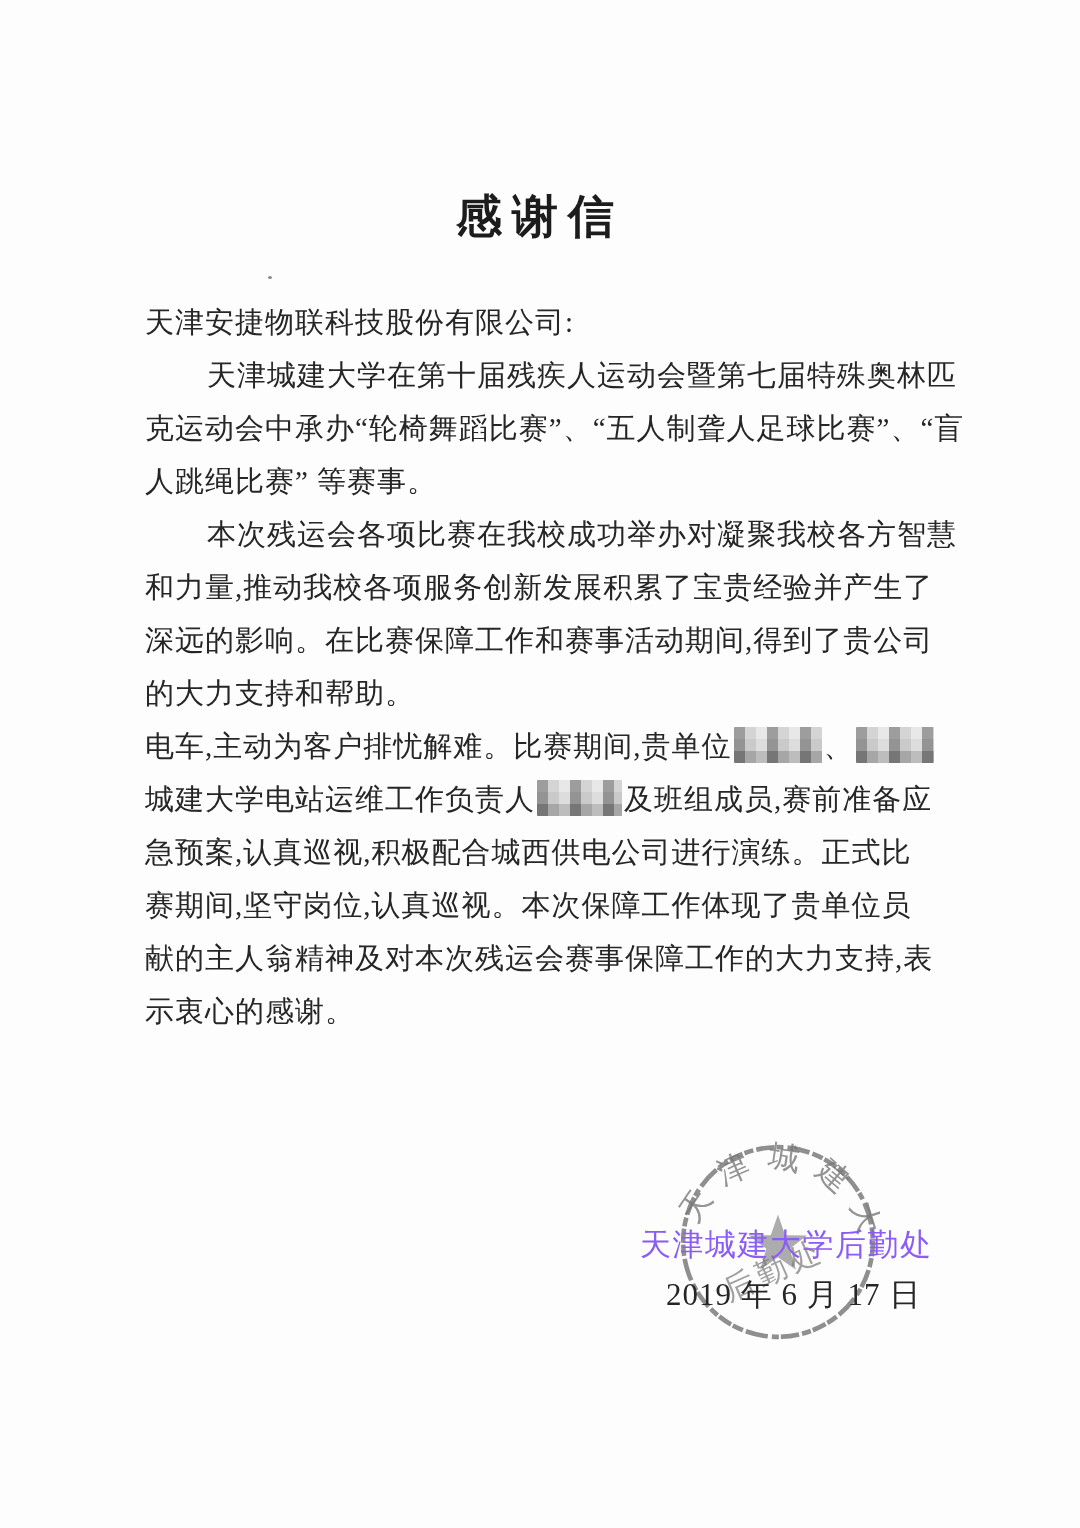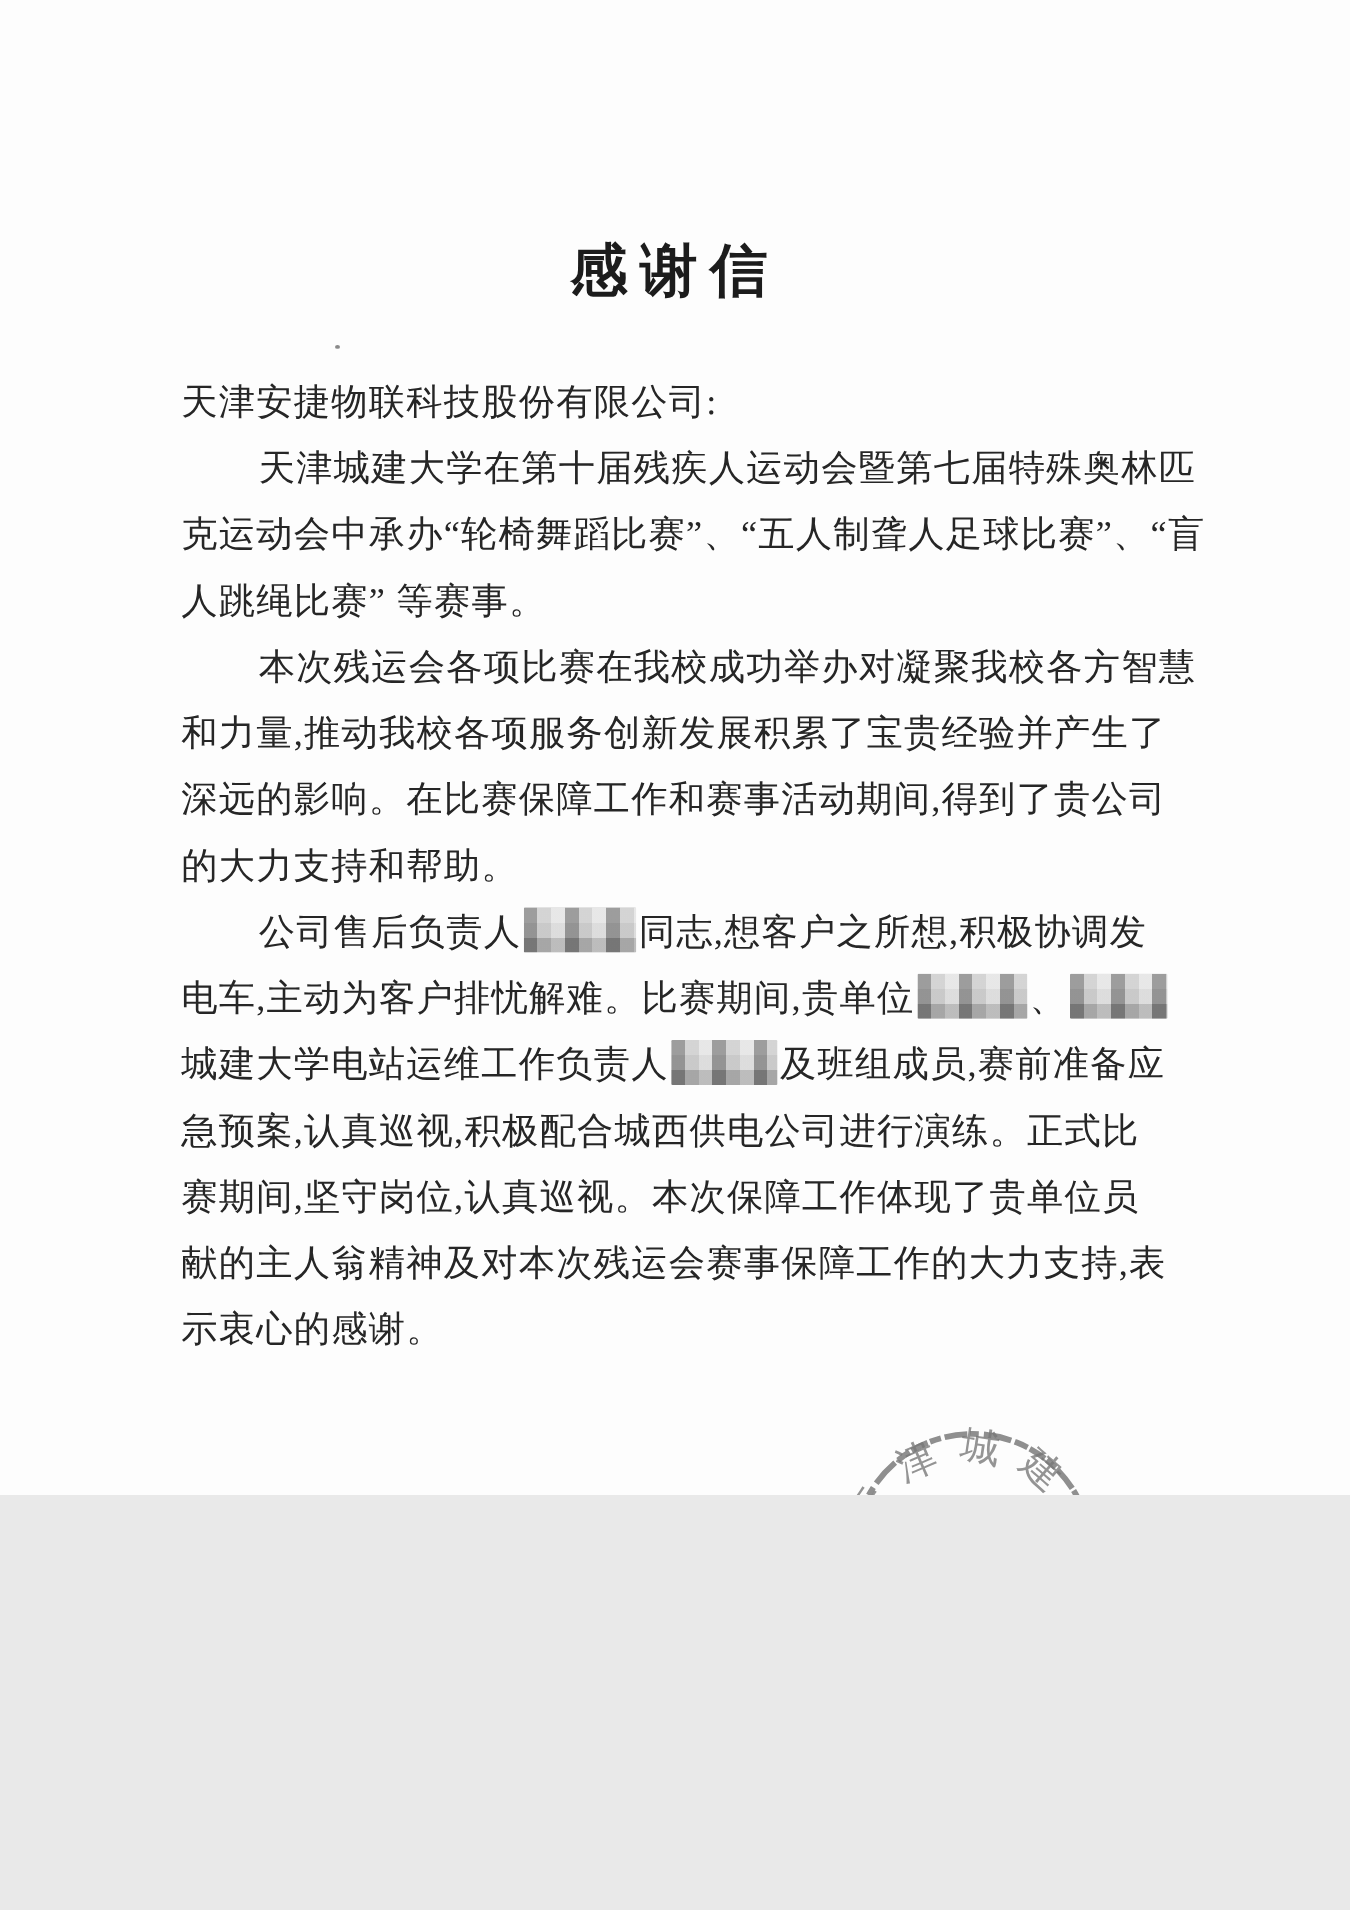--- a/index.html
+++ b/index.html
@@ -1,19 +1,19 @@
 <!DOCTYPE html>
 <html lang="zh"><head>
 <meta charset="utf-8">
 <style>
   html,body { margin:0; padding:0; background:#e9e9e9; }
   .page {
     position: relative;
     width: 1080px;
-    height: 1196px;
+    height: 1528px;
     margin: 0 auto;
     background: #fdfdfd;
     overflow: hidden;
     font-family: "Liberation Serif", serif;
     color: #262626;
   }
   .title {
     position: absolute;
     top: 186px;
     left: 0;
@@ -99,21 +99,20 @@
 
   <div class="letter-body" id="letter-body">
       <div class="line"><span>天津安捷物联科技股份有限公司:</span></div>
       <div class="line indent"><span>天津城建大学在第十届残疾人运动会暨第七届特殊奥林匹</span></div>
       <div class="line"><span>克运动会中承办“轮椅舞蹈比赛”、“五人制聋人足球比赛”、“盲</span></div>
       <div class="line"><span>人跳绳比赛” 等赛事。</span></div>
       <div class="line indent"><span>本次残运会各项比赛在我校成功举办对凝聚我校各方智慧</span></div>
       <div class="line"><span>和力量,推动我校各项服务创新发展积累了宝贵经验并产生了</span></div>
       <div class="line"><span>深远的影响。在比赛保障工作和赛事活动期间,得到了贵公司</span></div>
       <div class="line"><span>的大力支持和帮助。</span></div>
-      <div class="line indent"><span>公司售后负责人</span><span class="redacted" style="width: 90px;"></span><span>同志,想客户之所想,积极协调发</span></div>
       <div class="line"><span>电车,主动为客户排忧解难。比赛期间,贵单位</span><span class="redacted" style="width: 88px;"></span><span>、</span><span class="redacted" style="width: 78px;"></span></div>
       <div class="line"><span>城建大学电站运维工作负责人</span><span class="redacted" style="width: 85px;"></span><span>及班组成员,赛前准备应</span></div>
       <div class="line"><span>急预案,认真巡视,积极配合城西供电公司进行演练。正式比</span></div>
       <div class="line"><span>赛期间,坚守岗位,认真巡视。本次保障工作体现了贵单位员</span></div>
       <div class="line"><span>献的主人翁精神及对本次残运会赛事保障工作的大力支持,表</span></div>
       <div class="line"><span>示衷心的感谢。</span></div>
     </div>
 
   <svg class="seal" viewBox="0 0 200 200" xmlns="http://www.w3.org/2000/svg">
     <g fill="none" stroke="#5a5a5a">

